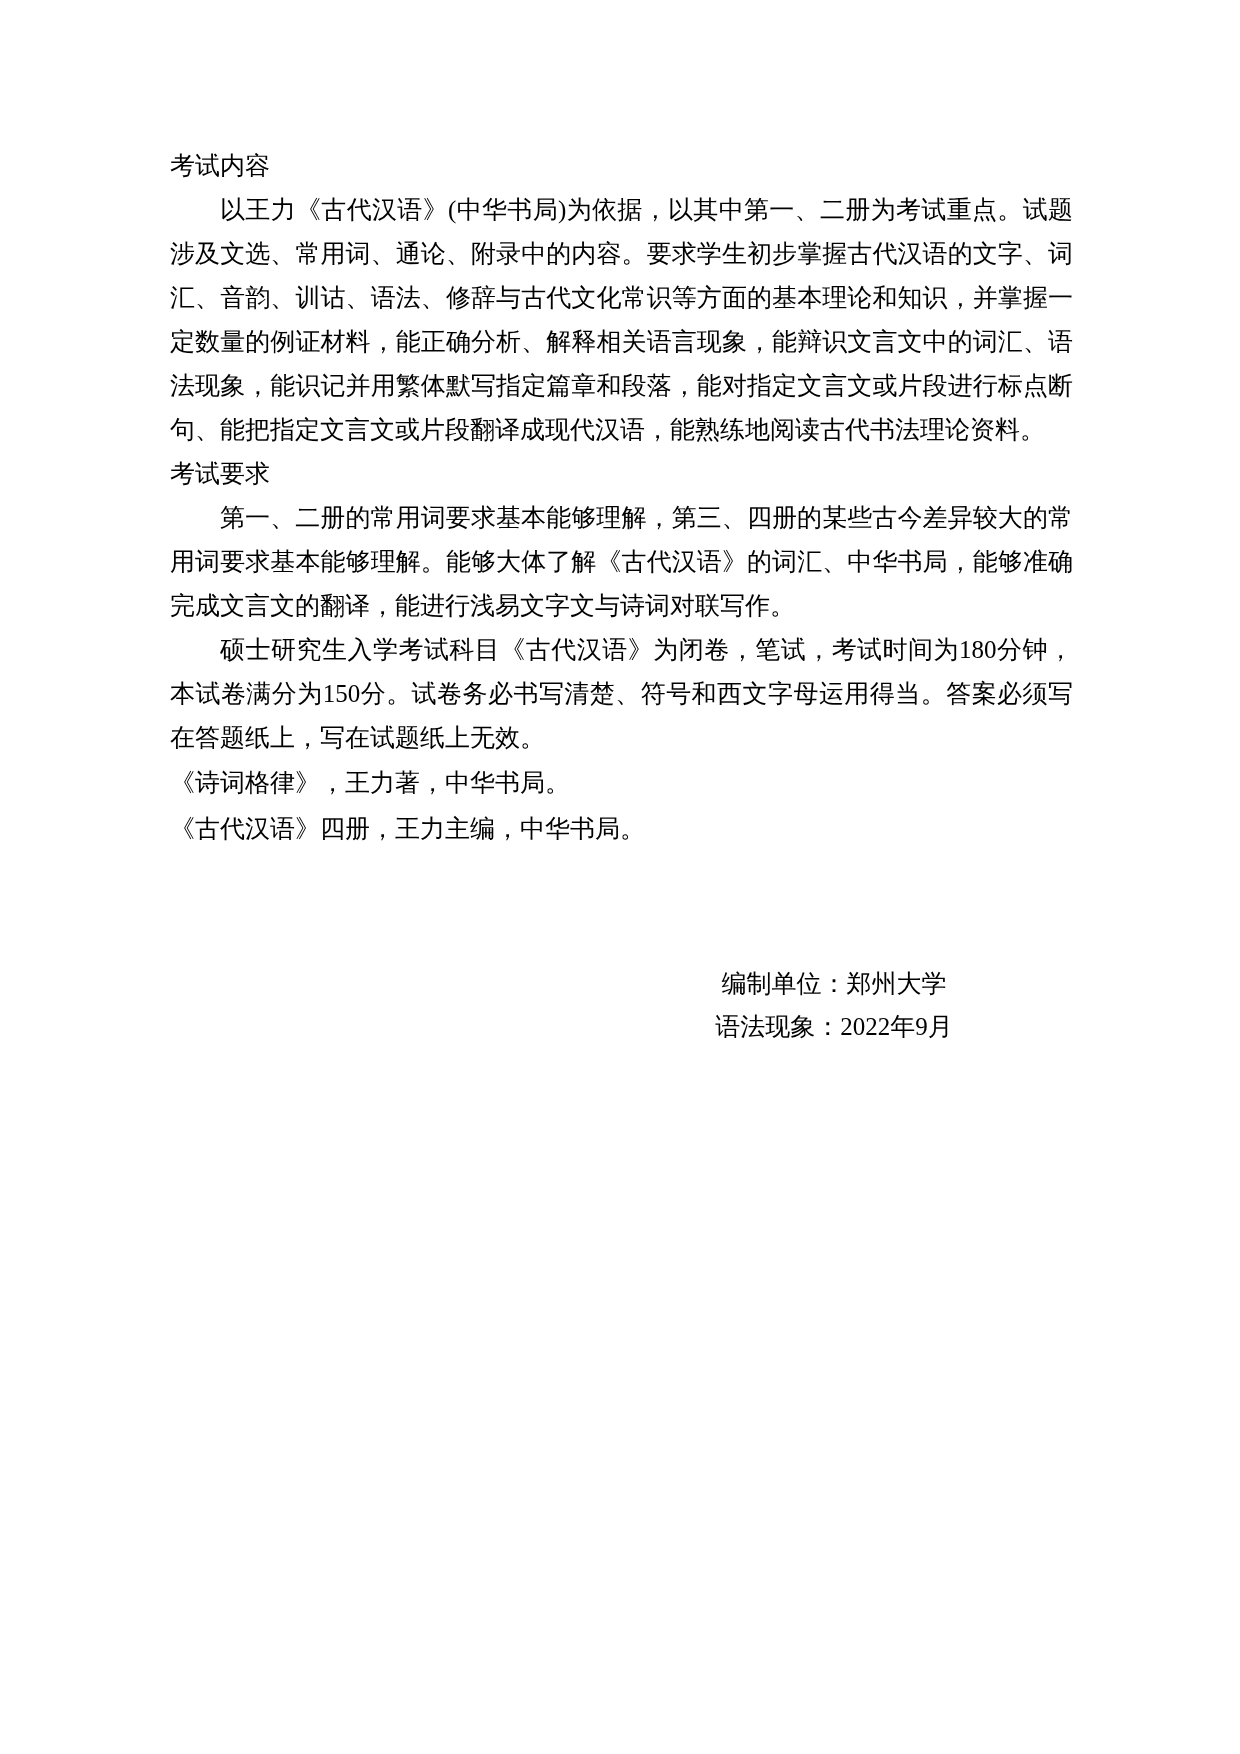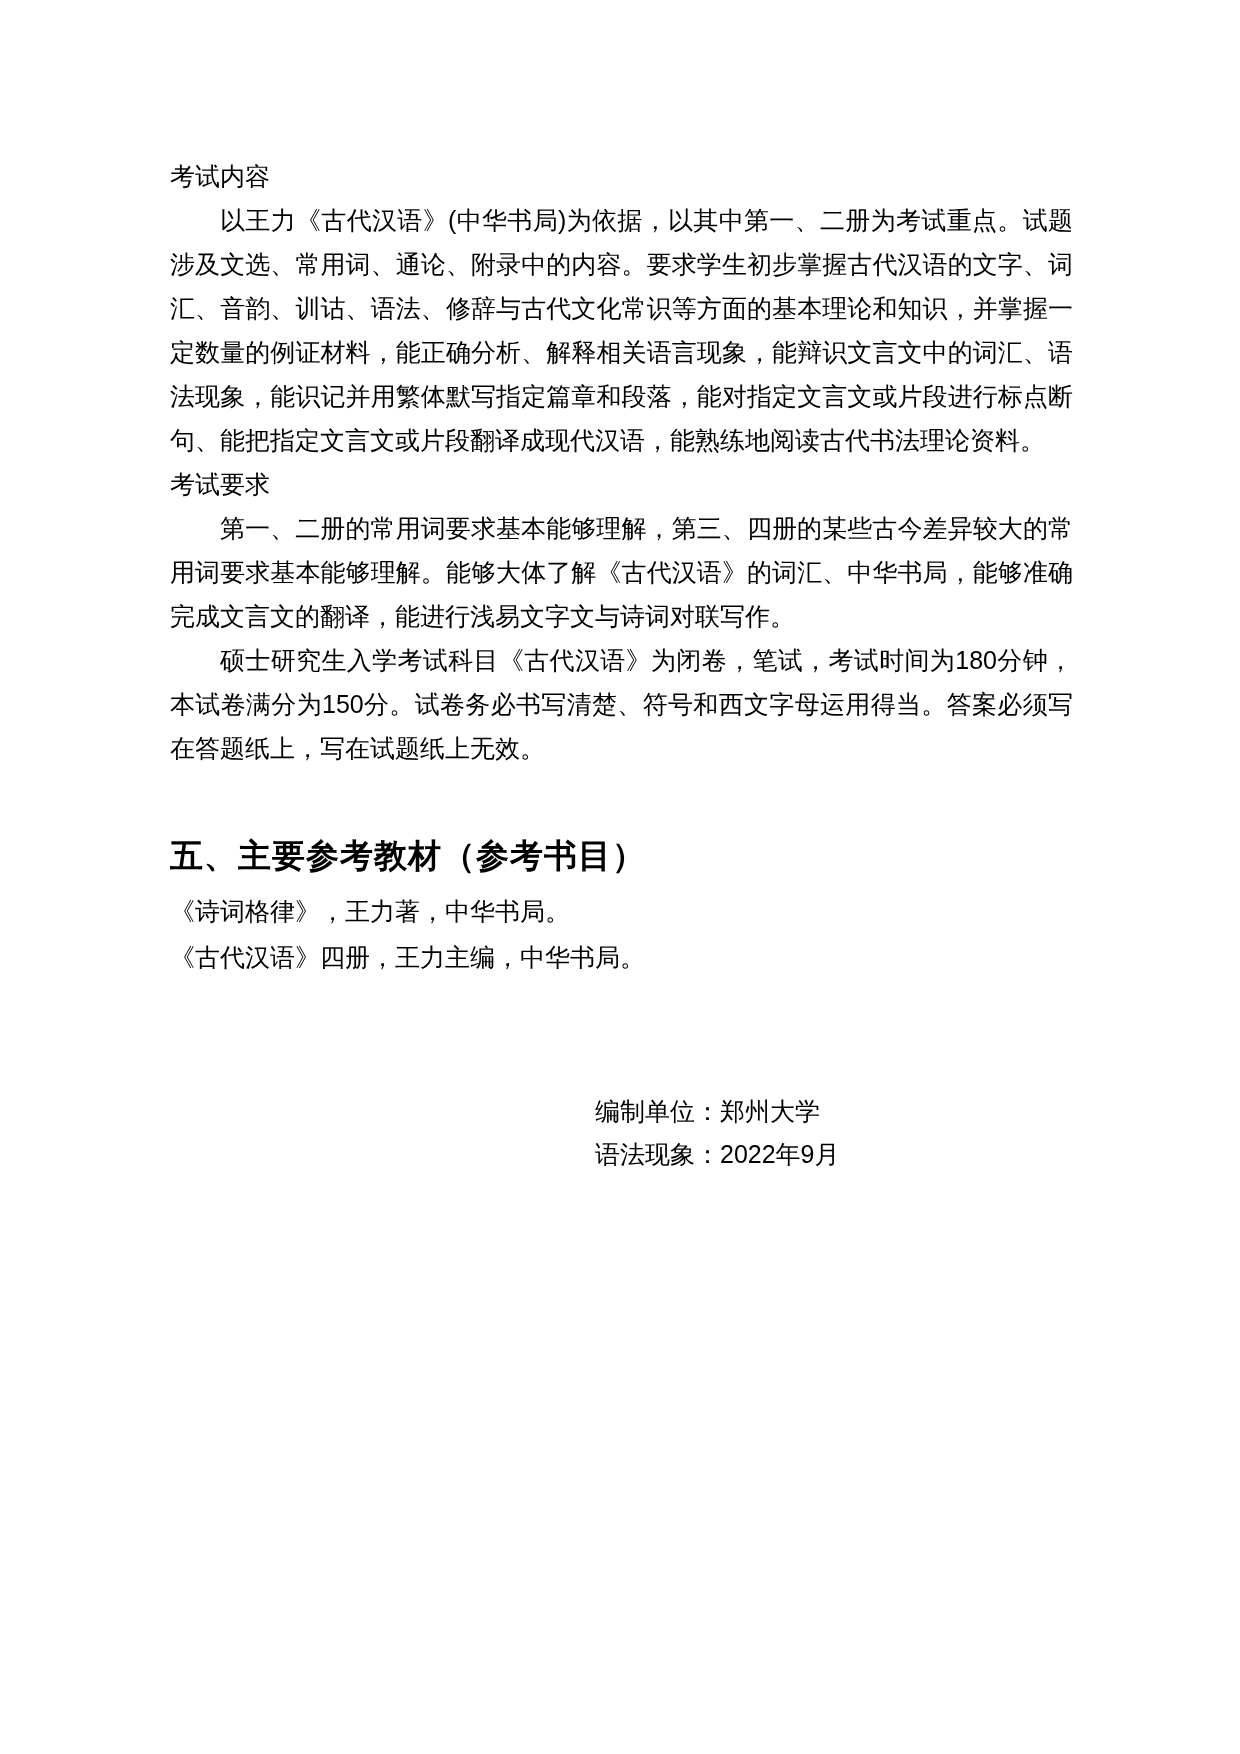--- a/index.html
+++ b/index.html
@@ -4,24 +4,24 @@
 <style>
   html, body {
     margin: 0;
     padding: 0;
     background: #ffffff;
   }
   .page {
     position: relative;
     width: 1240px;
     height: 1296px;
-    margin: 16px auto;
+    margin: 6px auto;
     background: #ffffff;
     color: #000000;
-    font-family: Liberation Sans, sans-serif;
+    font-family: Liberation Serif, serif;
     box-sizing: border-box;
     padding: 138px 167px 0 170px;
     overflow: hidden;
   }
   .body-text {
     font-size: 25px;
     line-height: 44px;
     text-align: justify;
     text-justify: inter-ideograph;
   }
@@ -53,41 +53,41 @@
     text-indent: 0;
   }
   .footer-block {
     margin-top: 110px;
     padding-left: 425px;
     font-size: 25px;
     line-height: 43px;
   }
   .footer-line {
     margin: 0;
+    text-align: center;
   }
 </style>
 </head>
 <body>
 
 <div class="page">
 
   <div class="body-text">
     <p class="sub-heading">考试内容</p>
     <p class="para">以王力《古代汉语》(中华书局)为依据，以其中第一、二册为考试重点。试题涉及文选、常用词、通论、附录中的内容。要求学生初步掌握古代汉语的文字、词汇、音韵、训诂、语法、修辞与古代文化常识等方面的基本理论和知识，并掌握一定数量的例证材料，能正确分析、解释相关语言现象，能辩识文言文中的词汇、语法现象，能识记并用繁体默写指定篇章和段落，能对指定文言文或片段进行标点断句、能把指定文言文或片段翻译成现代汉语，能熟练地阅读古代书法理论资料。</p>
 
     <p class="sub-heading">考试要求</p>
     <p class="para">第一、二册的常用词要求基本能够理解，第三、四册的某些古今差异较大的常用词要求基本能够理解。能够大体了解《古代汉语》的词汇、中华书局，能够准确完成文言文的翻译，能进行浅易文字文与诗词对联写作。</p>
   </div>
 
 
   <div class="body-text">
     <p class="para">硕士研究生入学考试科目《古代汉语》为闭卷，笔试，考试时间为180分钟，本试卷满分为150分。试卷务必书写清楚、符号和西文字母运用得当。答案必须写在答题纸上，写在试题纸上无效。</p>
   </div>
 
-  <h2 class="big-heading section-five">五、主要参考教材（参考书目）</h2>
 
   <div class="body-text">
     <p class="book-line">《诗词格律》，王力著，中华书局。</p>
     <p class="book-line">《古代汉语》四册，王力主编，中华书局。</p>
   </div>
 
   <div class="footer-block">
     <p class="footer-line">编制单位：郑州大学</p>
     <p class="footer-line">语法现象：2022年9月</p>
   </div>

